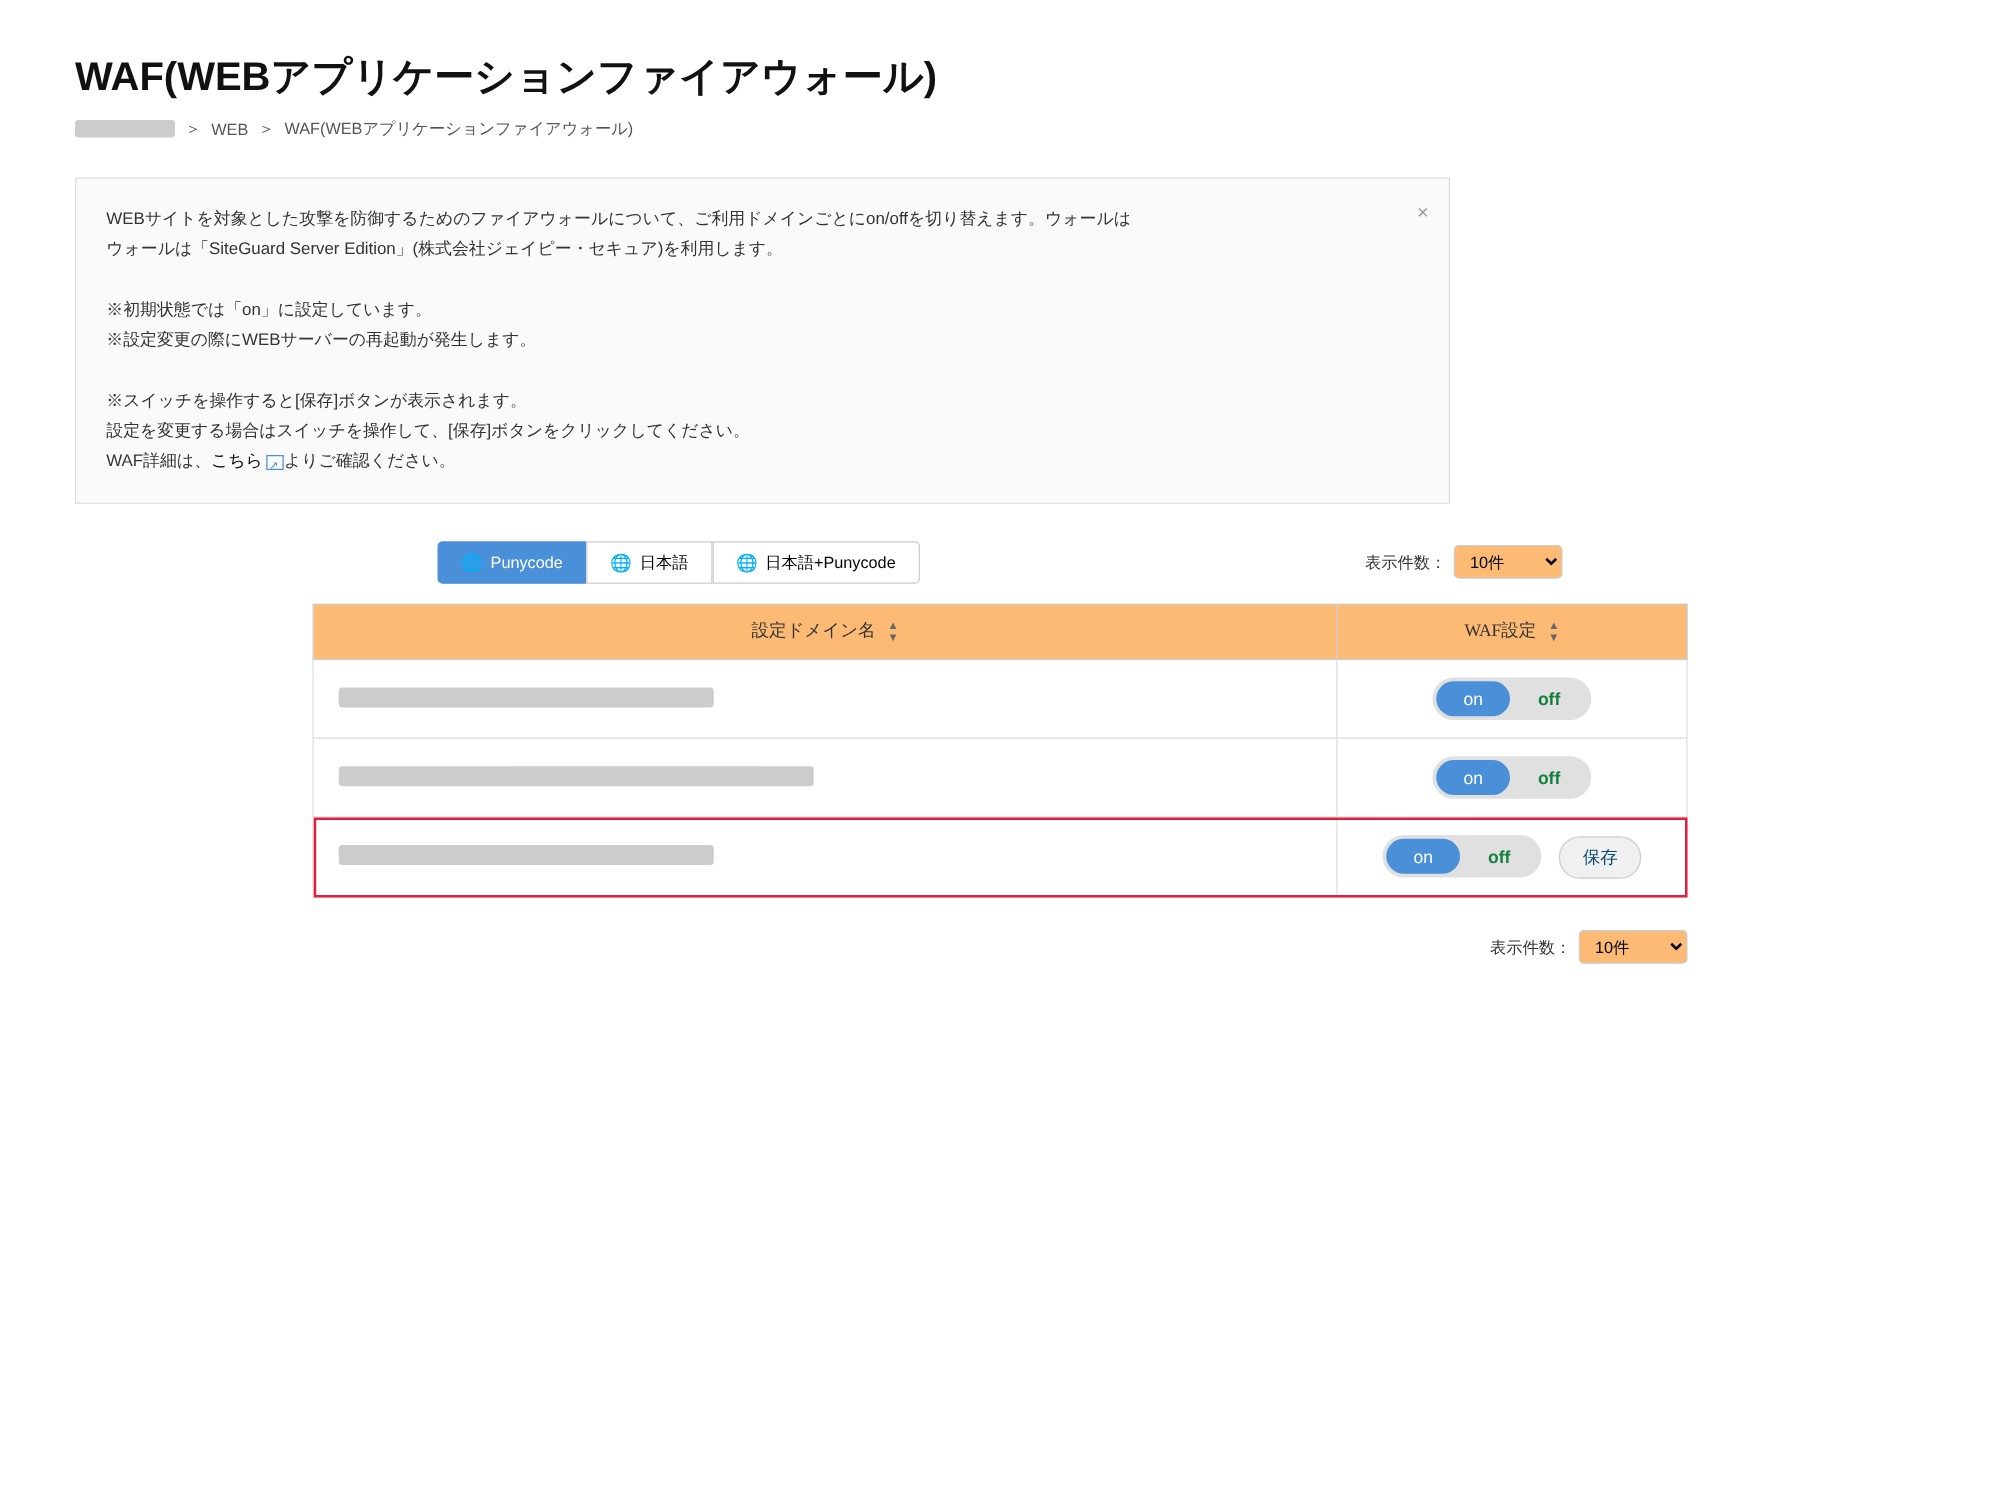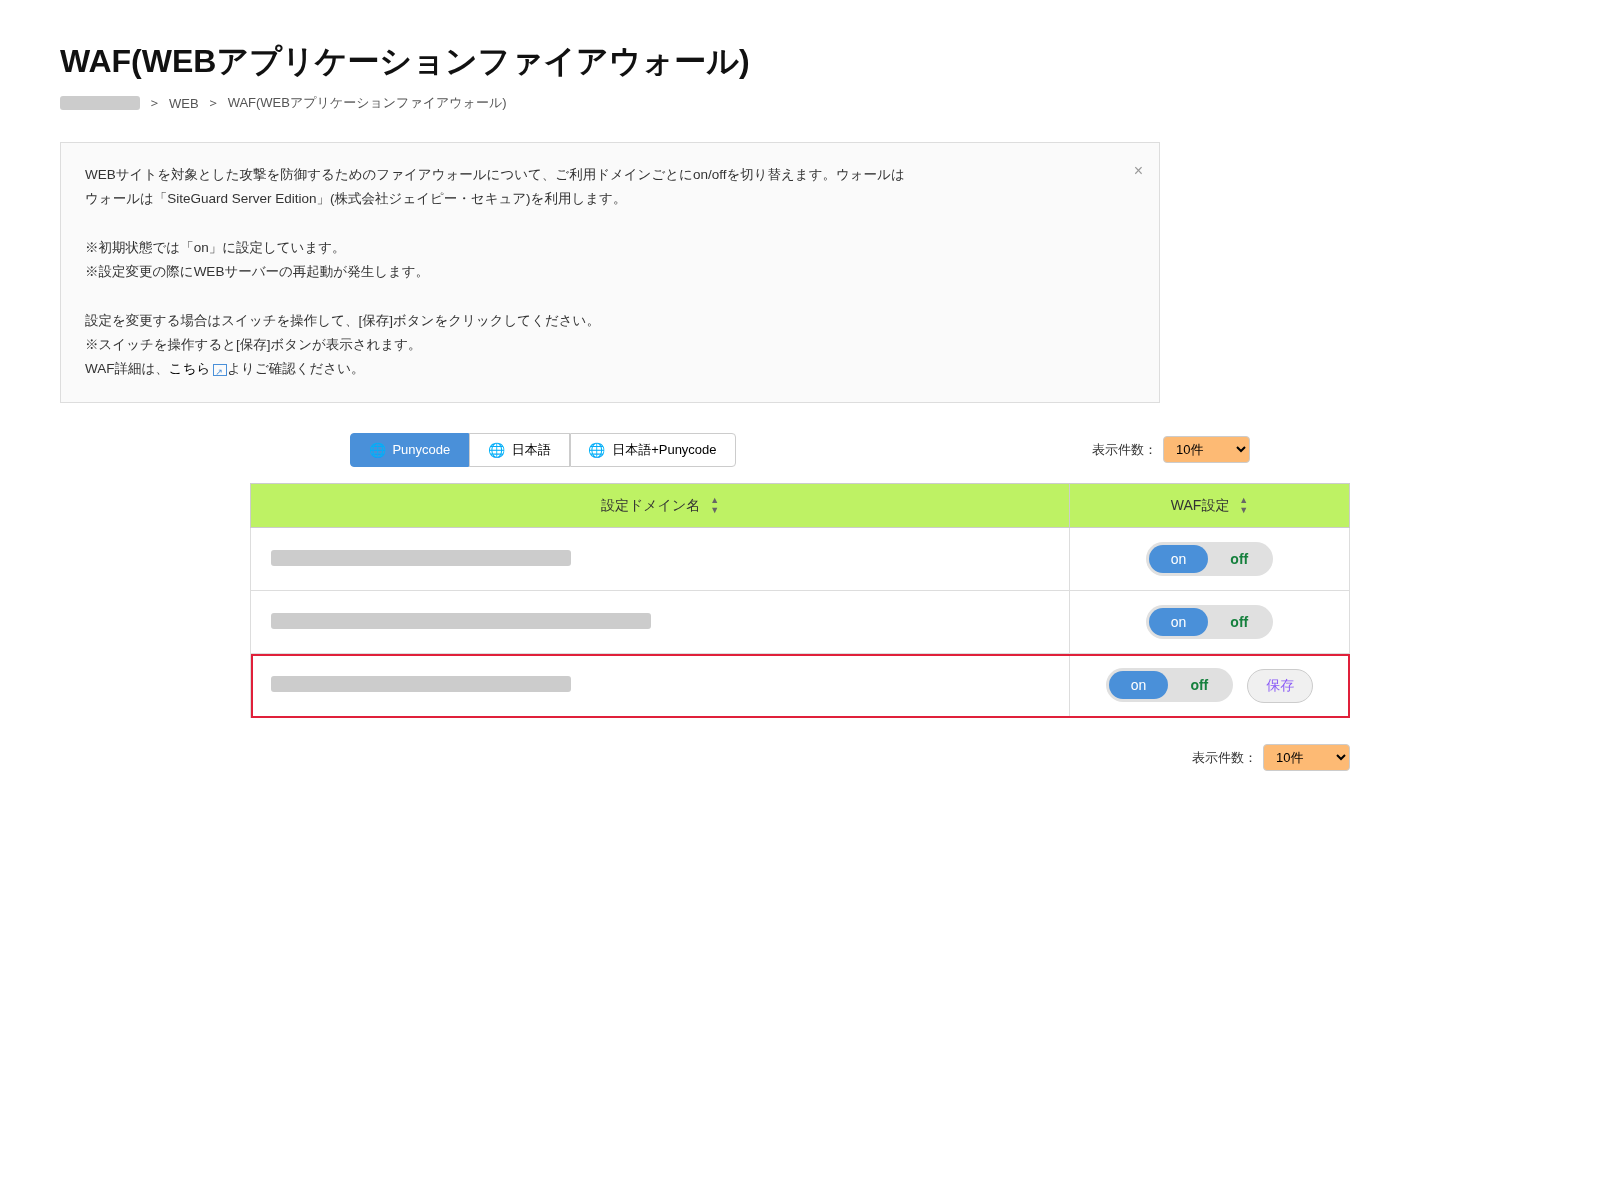--- a/index.html
+++ b/index.html
@@ -121,21 +121,22 @@
     .table-wrapper {
       max-width: 1100px;
       margin: 0 auto 16px auto;
     }
     table {
       width: 100%;
       border-collapse: collapse;
       border: 1px solid #ccc;
     }
     thead tr {
-      background: #bef264;
+      background: #fdba74;
+      font-family: Liberation Serif, serif;
     }
     thead th {
       padding: 12px 20px;
       text-align: center;
       font-weight: normal;
       font-size: 14px;
       border: 1px solid #ccc;
     }
     thead th .sort-icons {
       display: inline-flex;
@@ -202,21 +203,21 @@
     }
 
     .save-btn {
       margin-left: 10px;
       padding: 7px 18px;
       background: #f0f0f0;
       border: 1px solid #ccc;
       border-radius: 20px;
       font-size: 14px;
       cursor: pointer;
-      color: #8b5cf6;
+      color: #0c4a6e;
     }
 
     
     .highlighted-row {
       outline: 2px solid #e0203a;
       outline-offset: -2px;
     }
     .highlighted-row td {
       
     }
@@ -249,22 +250,22 @@
 <div class="info-box">
   <span class="close-btn">×</span>
   <p>
     <span>WEBサイトを対象とした攻撃を防御するためのファイアウォールについて、ご利用ドメインごとにon/offを切り替えます。ウォールは</span><br>
     <span>ウォールは「SiteGuard Server Edition」(株式会社ジェイピー・セキュア)を利用します。</span>
   </p>
   <br>
   <p>※初期状態では「on」に設定しています。</p>
   <p>※設定変更の際にWEBサーバーの再起動が発生します。</p>
   <br>
+  <p>※スイッチを操作すると[保存]ボタンが表示されます。</p>
   <p>設定を変更する場合はスイッチを操作して、[保存]ボタンをクリックしてください。</p>
-  <p>※スイッチを操作すると[保存]ボタンが表示されます。</p>
   <p>
     <span>WAF詳細は、</span><a href="#">こちら</a><span class="external-icon"></span><span>よりご確認ください。</span>
   </p>
 </div>
 
 <div class="filter-wrapper">
   <div class="tabs-group">
     <button class="tab-btn active">
       <span class="globe-icon">🌐</span>
       <span>Punycode</span>

